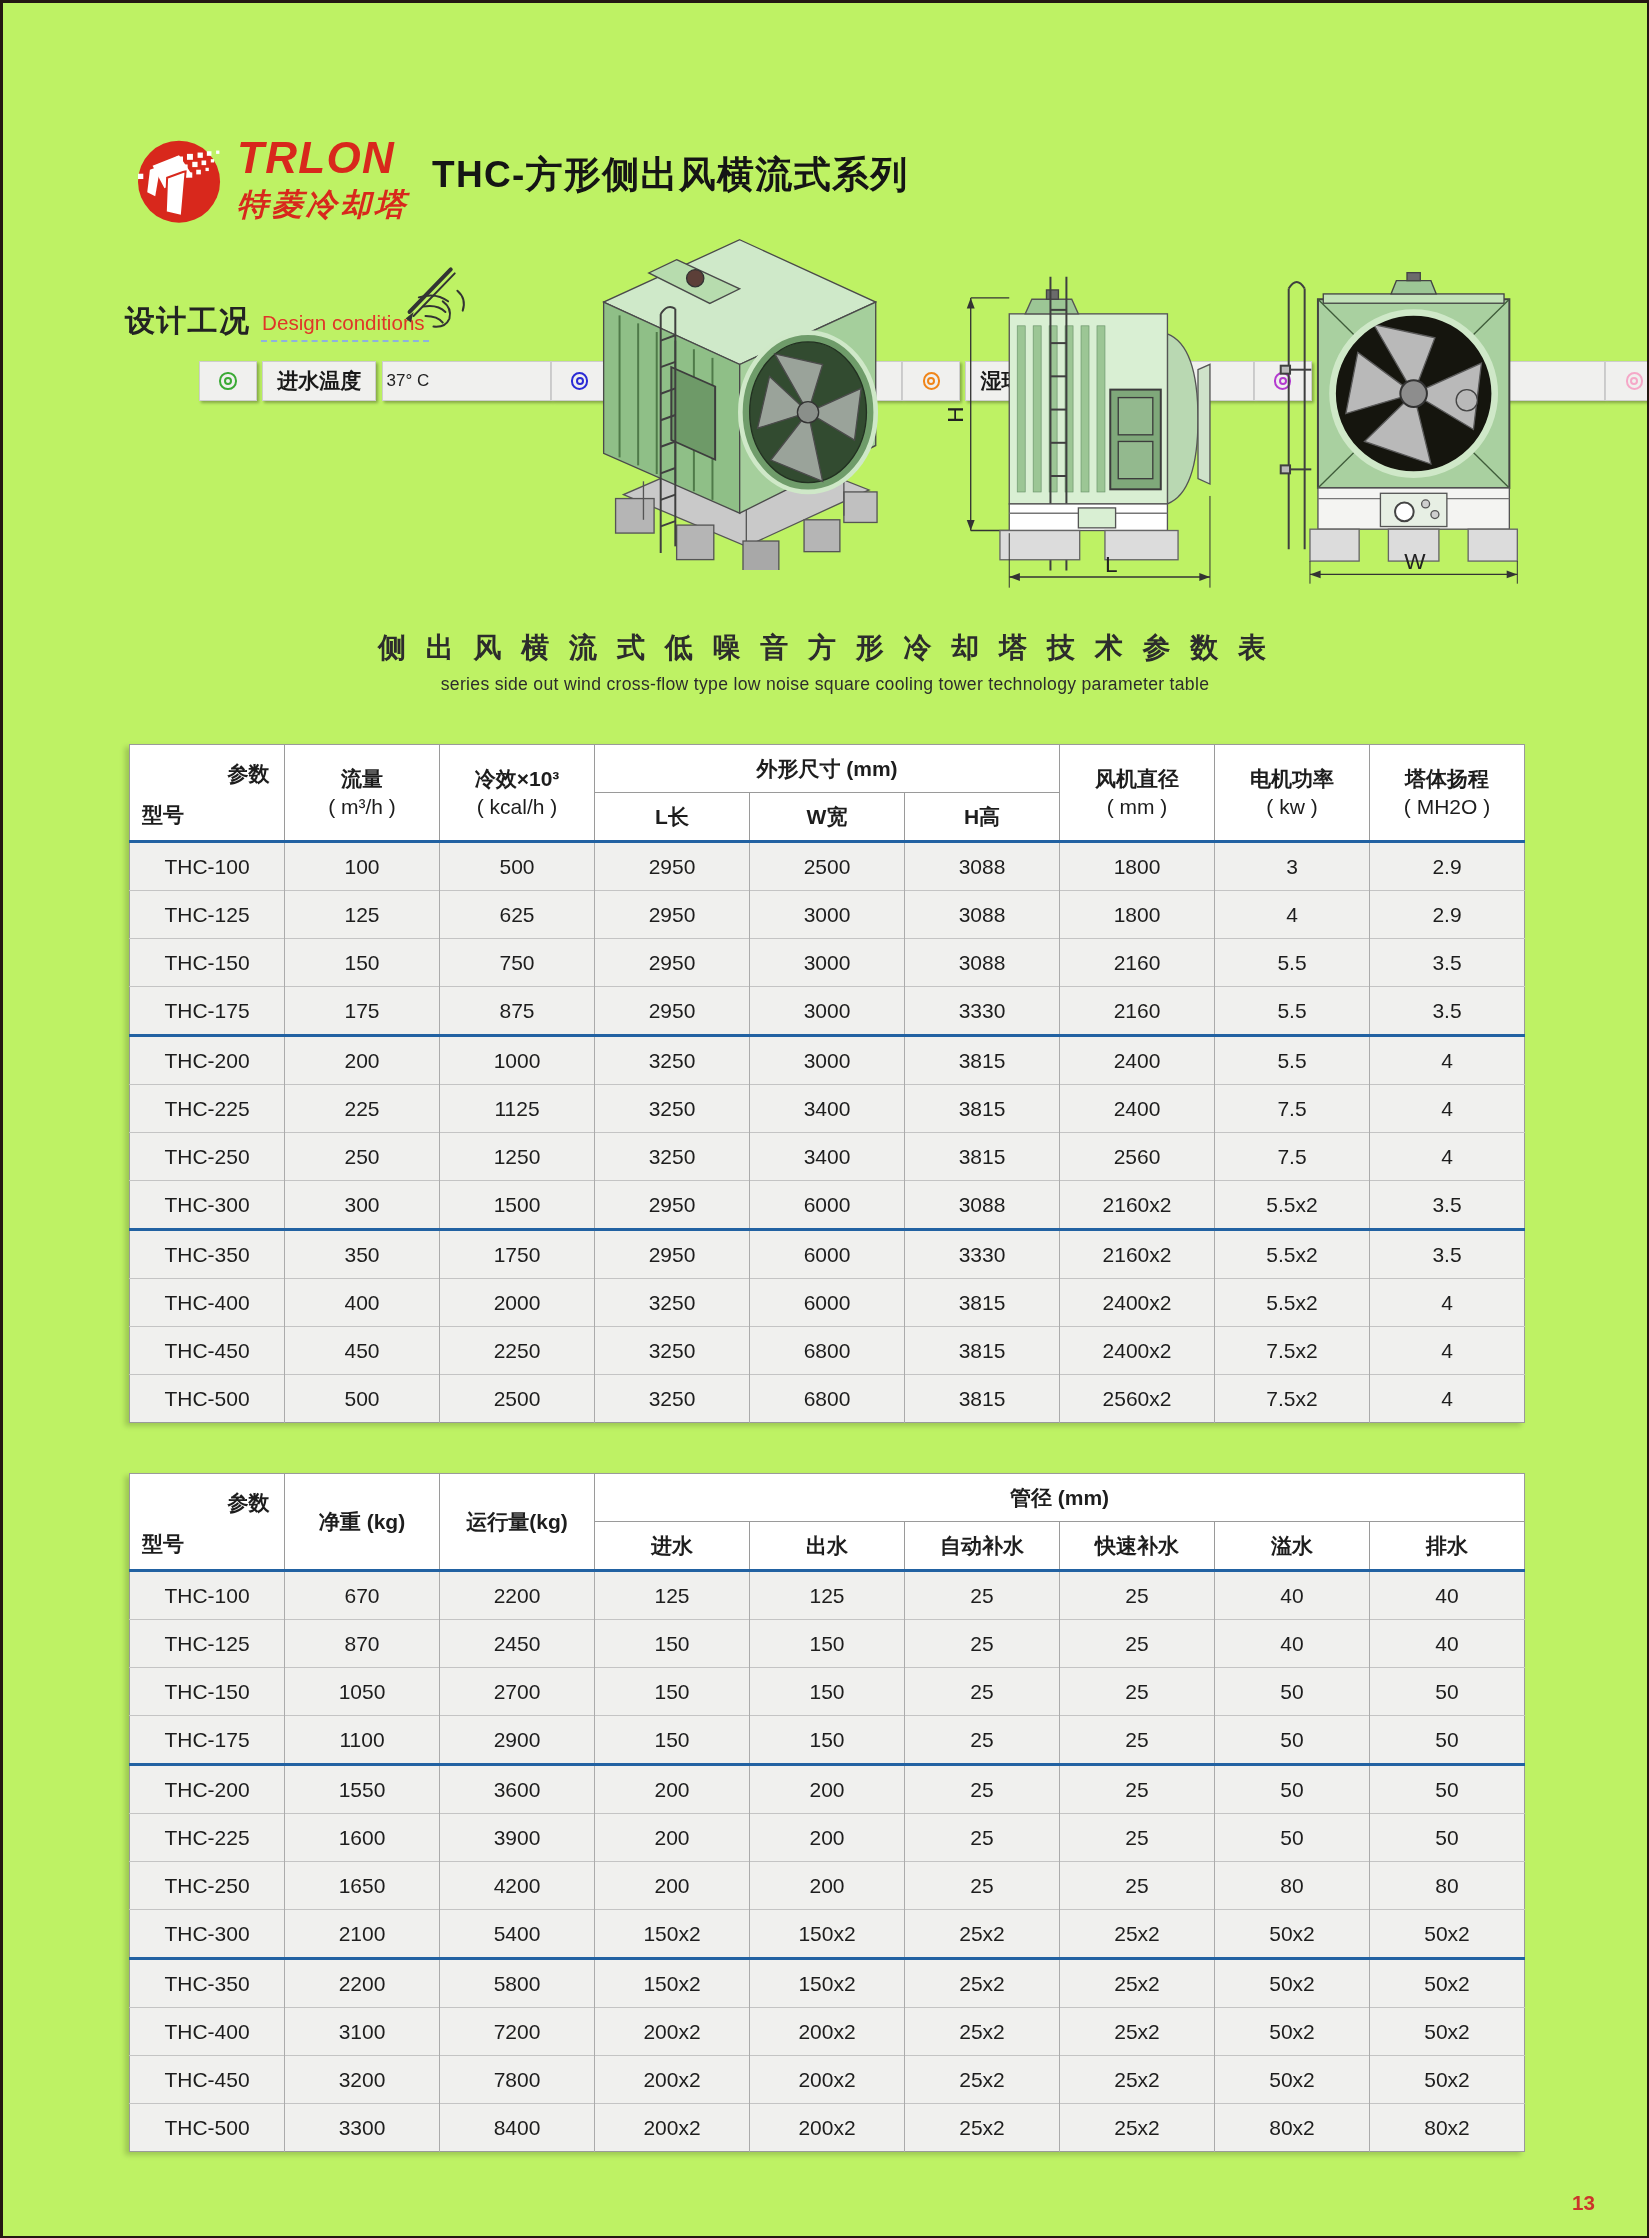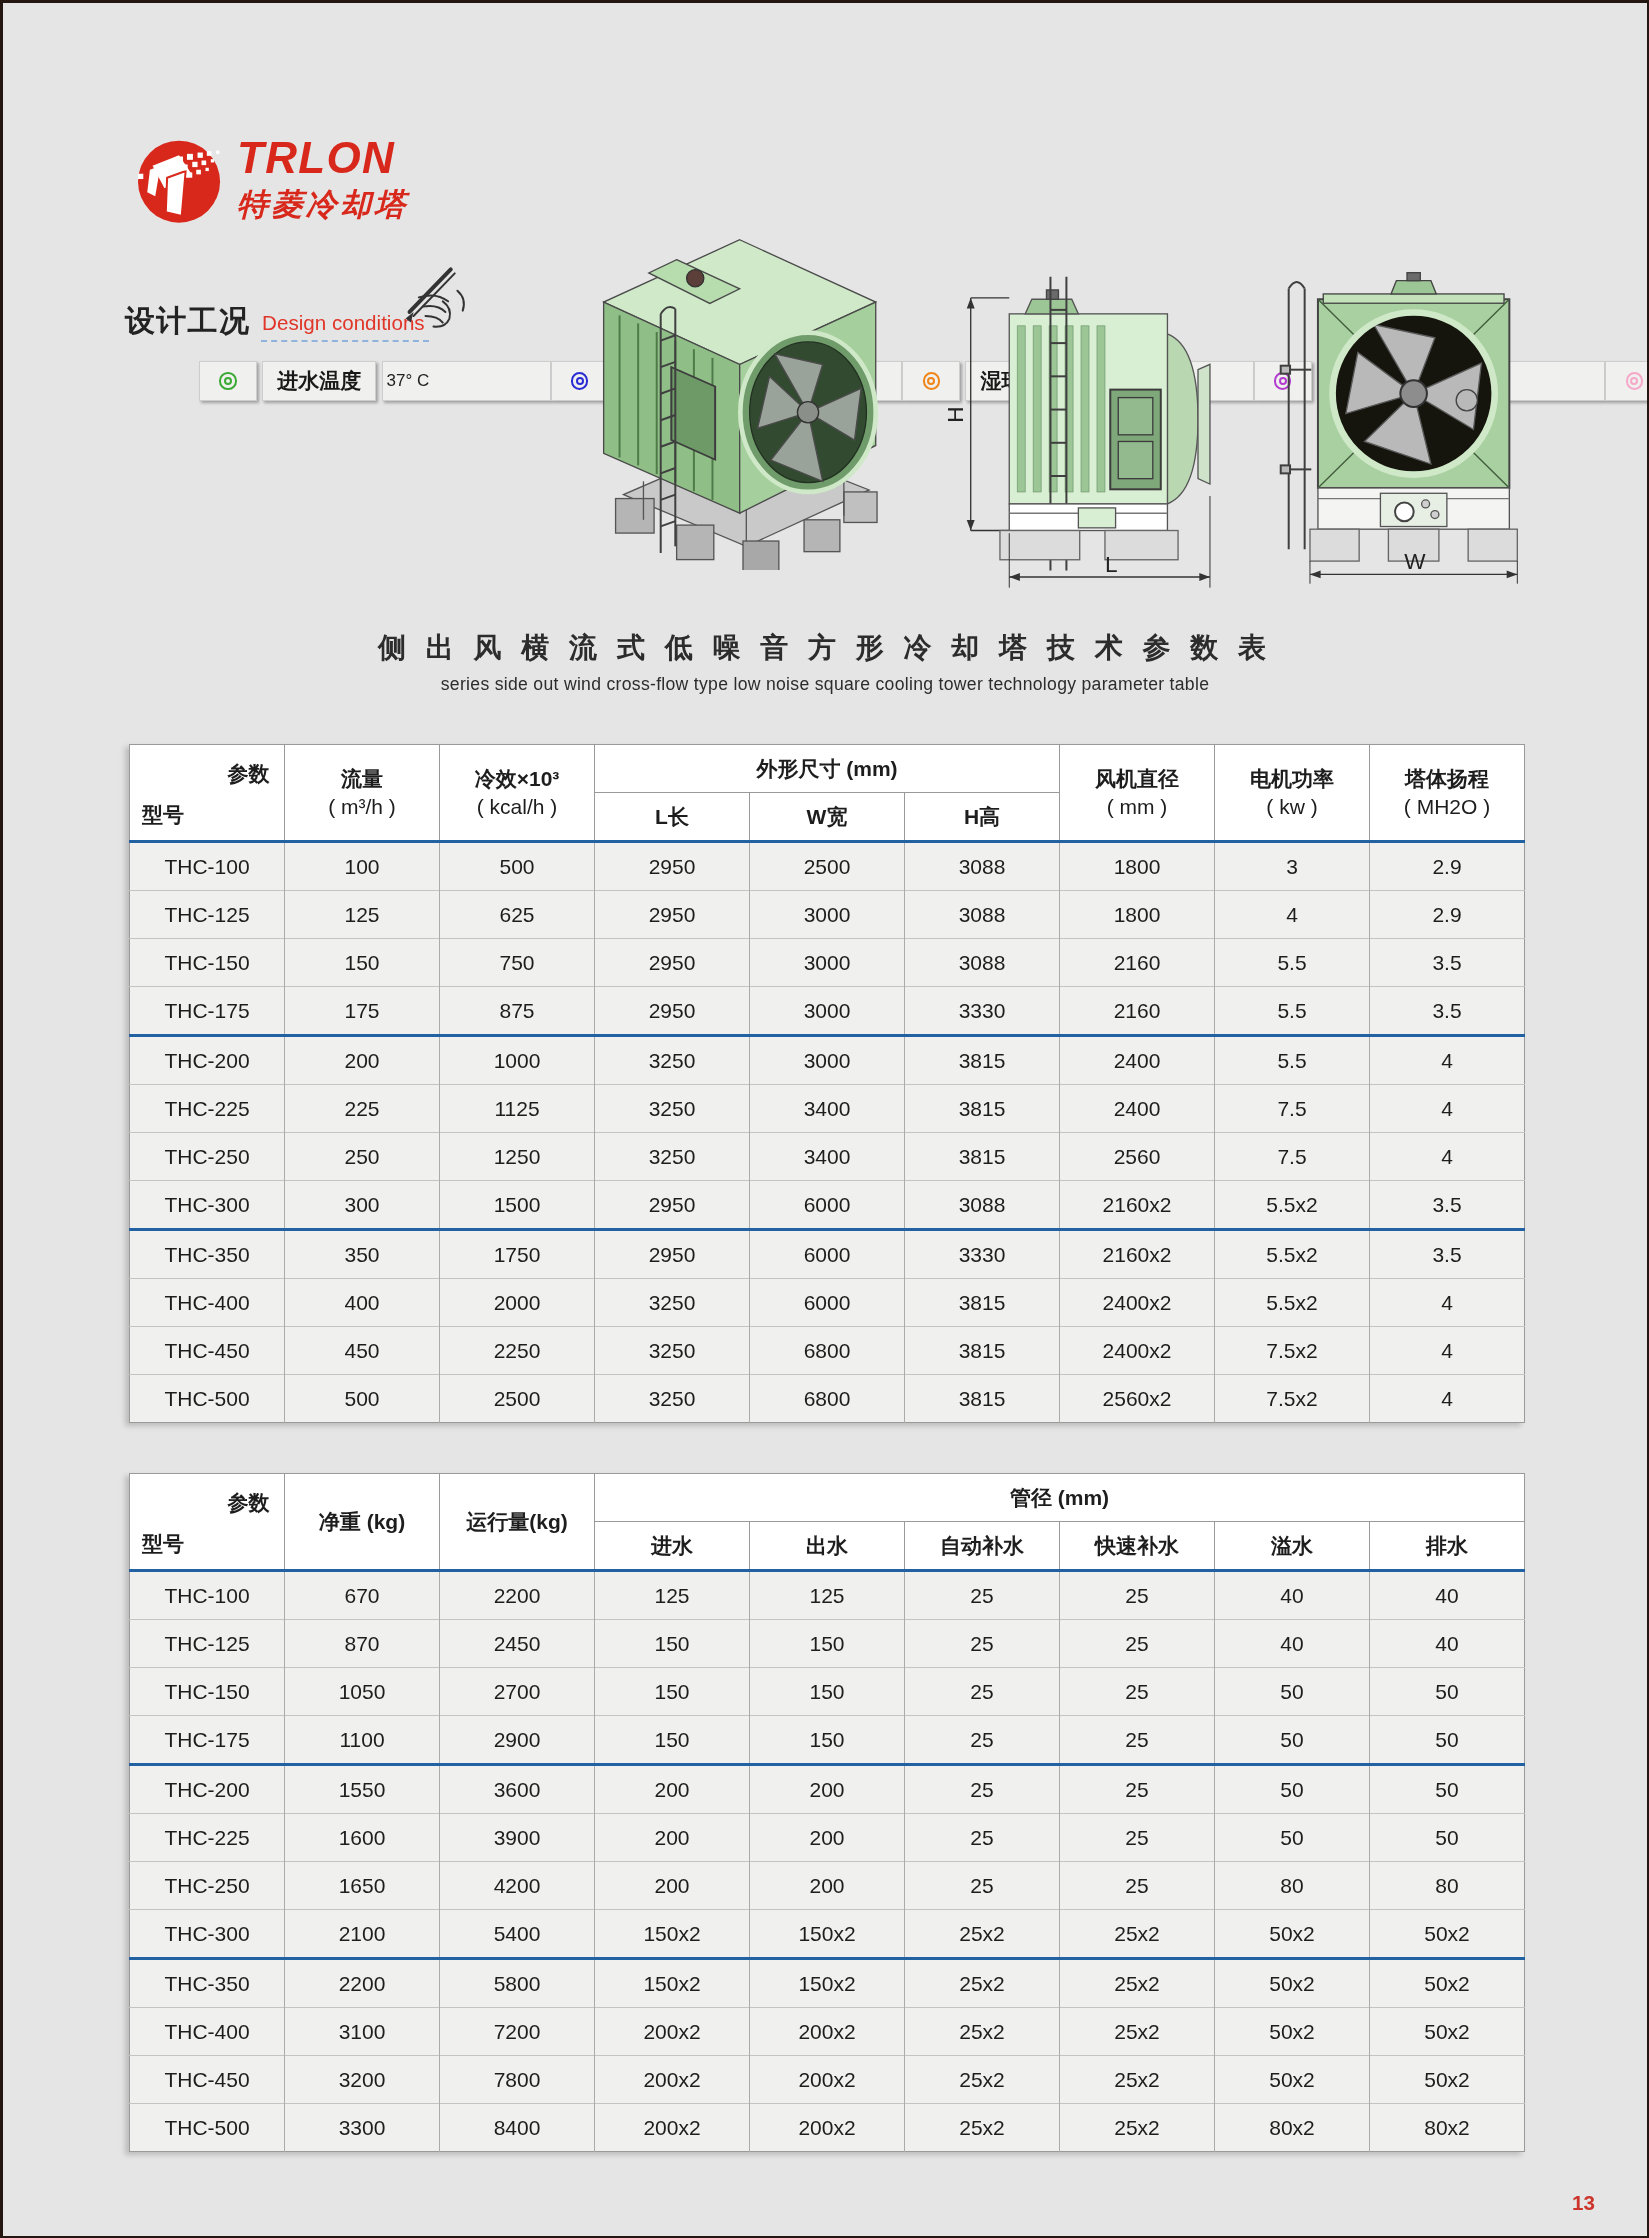--- a/index.html
+++ b/index.html
@@ -1,17 +1,17 @@
 <!DOCTYPE html>
 <html style="font-size:10.6px"><head>
 <meta charset="utf-8">
 <style>
   html,body{margin:0;padding:0;background:#ffffff;}
   .page{
-    position:relative;width:1650px;height:2239px;background:#e5e5e5;
+    position:relative;width:1650px;height:2239px;background:#bef264;
     border:3.3px solid #241712;box-sizing:border-box;overflow:hidden;
     font-family:"Liberation Sans","DejaVu Sans",sans-serif;color:#1f1f1f;
   }
   
   .logo-emblem{position:absolute;left:135px;top:132px;width:90px;height:92px;}
   .brand-en{position:absolute;left:234px;top:133px;font-size:44px;font-weight:900;font-style:italic;
             color:#d8281c;letter-spacing:1.3px;line-height:1;}
   .brand-cn{position:absolute;left:234px;top:185px;font-size:31px;font-weight:900;font-style:italic;
             color:#d8281c;letter-spacing:3.3px;line-height:1.1;}
   .page-title{position:absolute;left:429px;top:152px;font-size:37px;font-weight:800;color:#151515;
@@ -91,20 +91,21 @@
         <rect x="74" y="56" width="8" height="8"></rect>
           <rect x="88" y="52" width="7" height="7"></rect>
         <rect x="102" y="49" width="5" height="5"></rect>
         <rect x="30,58" y="58" width="8" height="8"></rect>
       </g>
       <polygon points="18,52 34,46 26,92 14,86" fill="#ffffff"></polygon>
     </svg>
   </div>
   <div class="brand-en">TRLON</div>
   <div class="brand-cn">特菱冷却塔</div>
+  <div class="page-title">THC-方形侧出风横流式系列</div>
 
   <div class="dc-heading">
     <span class="dc-cn">设计工况</span>
     <span class="dc-en">Design conditions</span>
   </div>
   <div class="pen-hand">
     <svg width="93" height="70" viewBox="0 0 140 105" fill="none" stroke="#333" stroke-width="3" stroke-linecap="round">
       <line x1="108" y1="8" x2="46" y2="72" stroke-width="6"></line>
       <line x1="114" y1="14" x2="52" y2="78" stroke-width="3"></line>
       <polygon points="40,82 52,72 48,88" fill="#333" stroke="none"></polygon>

